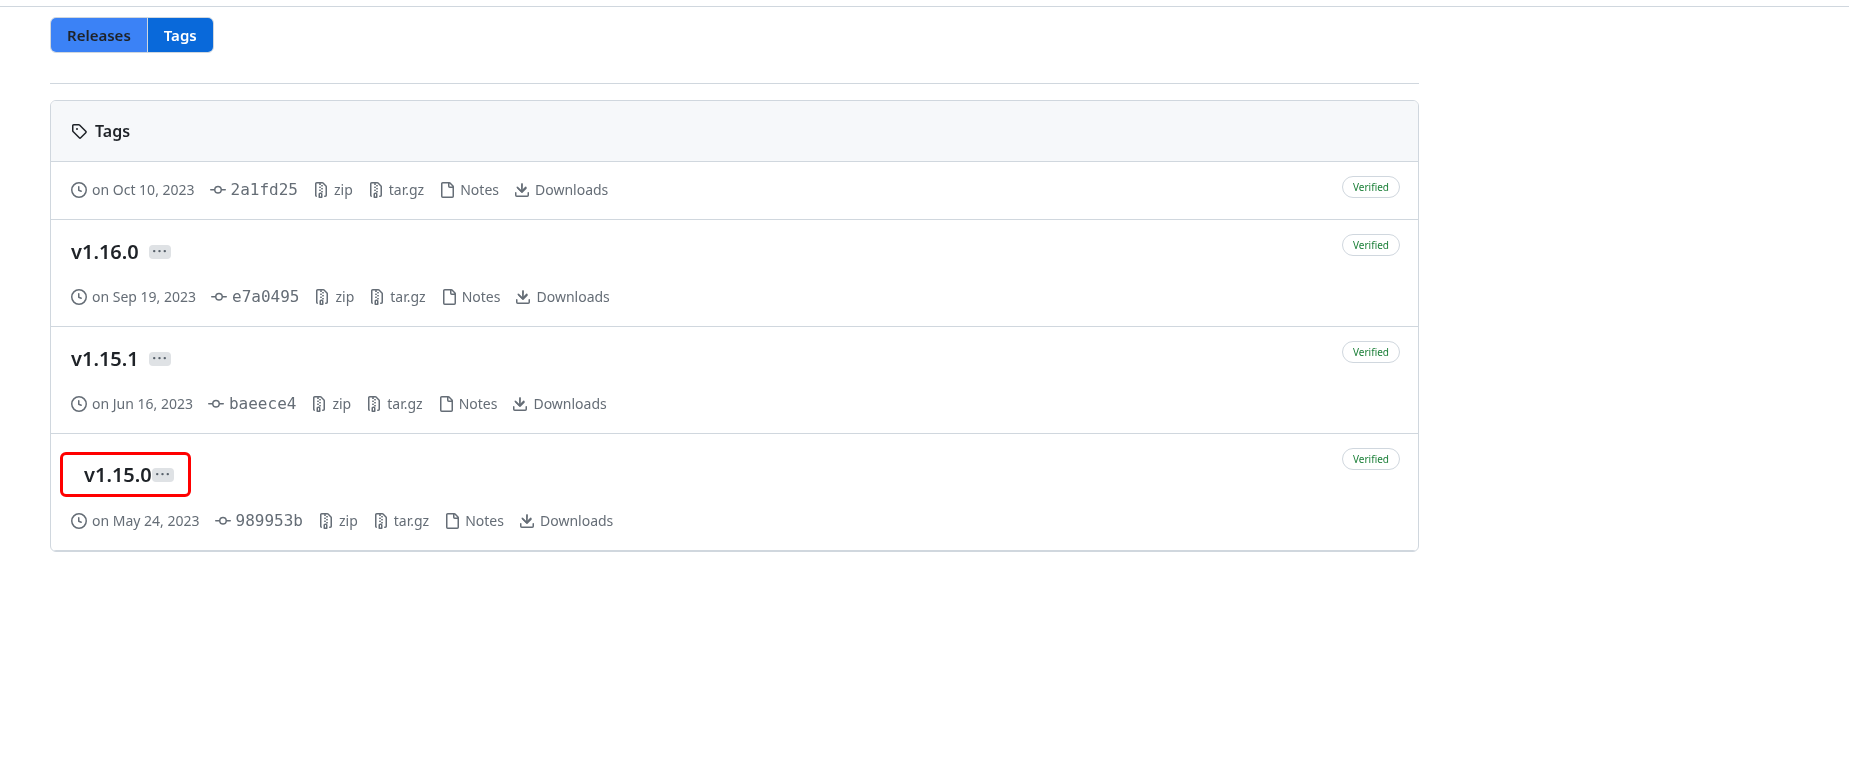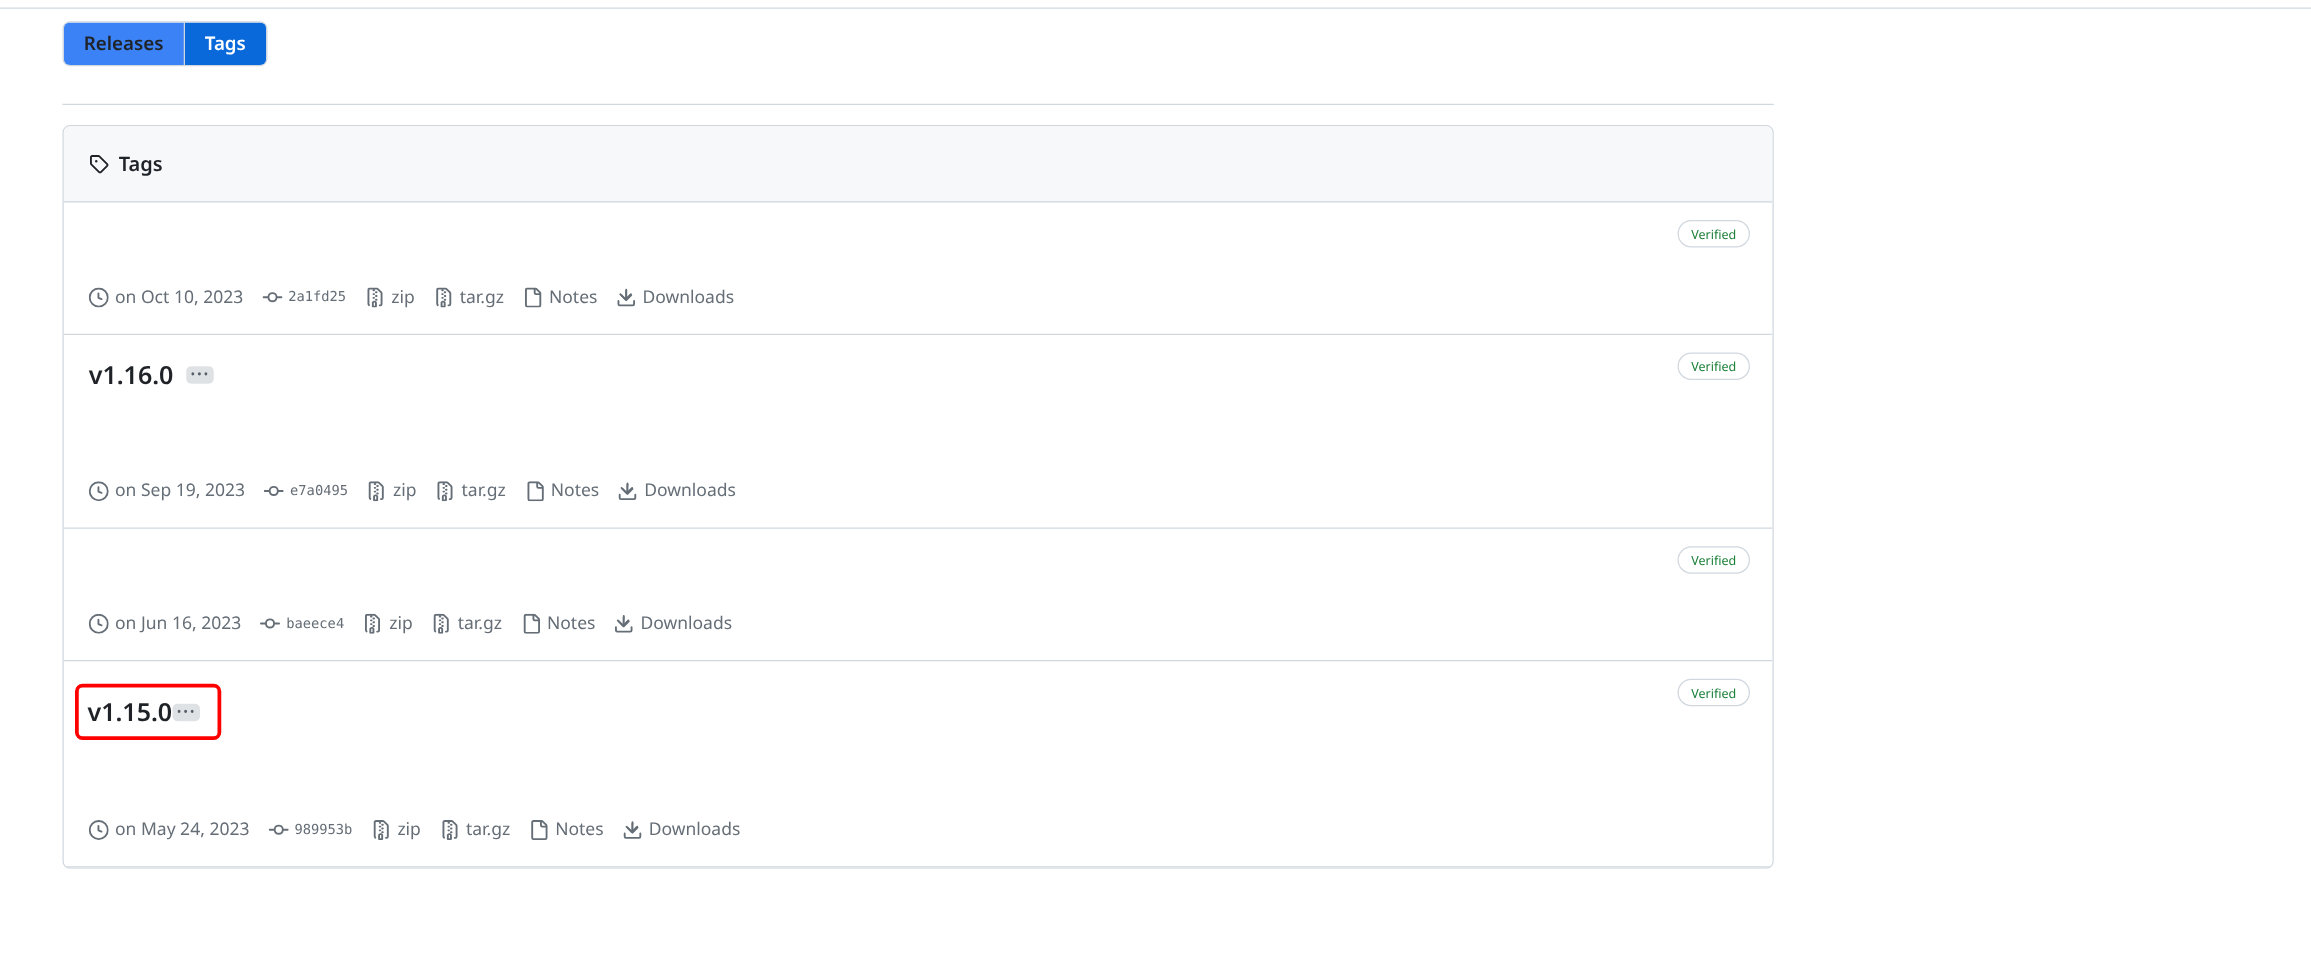--- a/index.html
+++ b/index.html
@@ -116,30 +116,29 @@
     gap: 15px;
     color: var(--muted);
     font-size: 14px;
   }
   .meta-item {
     display: inline-flex;
     align-items: center;
     gap: 5px;
     color: var(--muted);
     text-decoration: none;
-    margin-top: 48px;
-  }
-  .meta-item.mono { font-family: ui-monospace, SFMono-Regular, "SF Mono", Menlo, Consolas, monospace; font-size: 11px; text-align: center; }
+  }
+  .meta-item.mono { font-family: ui-monospace, SFMono-Regular, "SF Mono", Menlo, Consolas, monospace; font-size: 16px; text-align: center; }
   .octicon { fill: currentColor; flex-shrink: 0; }
   .highlight-box {
     border: 3px solid #ff0000;
     border-radius: 6px;
     display: inline-flex;
     align-items: center;
-    padding: 6px 14px 6px 4px;
+    padding: 6px 14px 6px 18px;
     gap: 0;
     margin-left: -11px;
     margin-bottom: 14px;
     text-align: right;
   }
   .highlight-box .tag-name { margin-left: 3px; }
   .title-line.highlighted { margin-bottom: 0; }
 </style>
 </head>
 <body>
@@ -258,20 +257,28 @@
                 <path d="M7.25 1.75a.75.75 0 0 1 1.5 0v6.59l2.72-2.72a.75.75 0 1 1 1.06 1.06l-4 4a.75.75 0 0 1-1.06 0l-4-4a.75.75 0 0 1 1.06-1.06l2.72 2.72Z"></path>
               </svg>
         <span>Downloads</span>
       </a>
     </div>
   </div>
 
   <div class="tag-row">
     <span class="verified-badge">Verified</span>
 
+    <div class="title-line">
+      <a class="tag-name">v1.15.1</a>
+      <button class="ellipsis-btn" aria-label="More">
+        <svg class="octicon" width="13" height="13" viewBox="0 0 16 16">
+                <path d="M8 9a1.5 1.5 0 1 0 0-3 1.5 1.5 0 0 0 0 3ZM1.5 9a1.5 1.5 0 1 0 0-3 1.5 1.5 0 0 0 0 3Zm13 0a1.5 1.5 0 1 0 0-3 1.5 1.5 0 0 0 0 3Z"></path>
+              </svg>
+      </button>
+    </div>
 
     <div class="meta-line">
       <span class="meta-item">
         <svg class="octicon" width="16" height="16" viewBox="0 0 16 16">
                 <path d="M8 0a8 8 0 1 1 0 16A8 8 0 0 1 8 0ZM1.5 8a6.5 6.5 0 1 0 13 0 6.5 6.5 0 0 0-13 0Zm7-3.25v2.992l2.028.812a.75.75 0 0 1-.557 1.392l-2.5-1A.751.751 0 0 1 7 8.25v-3.5a.75.75 0 0 1 1.5 0Z"></path>
               </svg>
         <span>on Jun 16, 2023</span>
       </span>
       <a class="meta-item mono">
         <svg class="octicon" width="16" height="16" viewBox="0 0 16 16">

